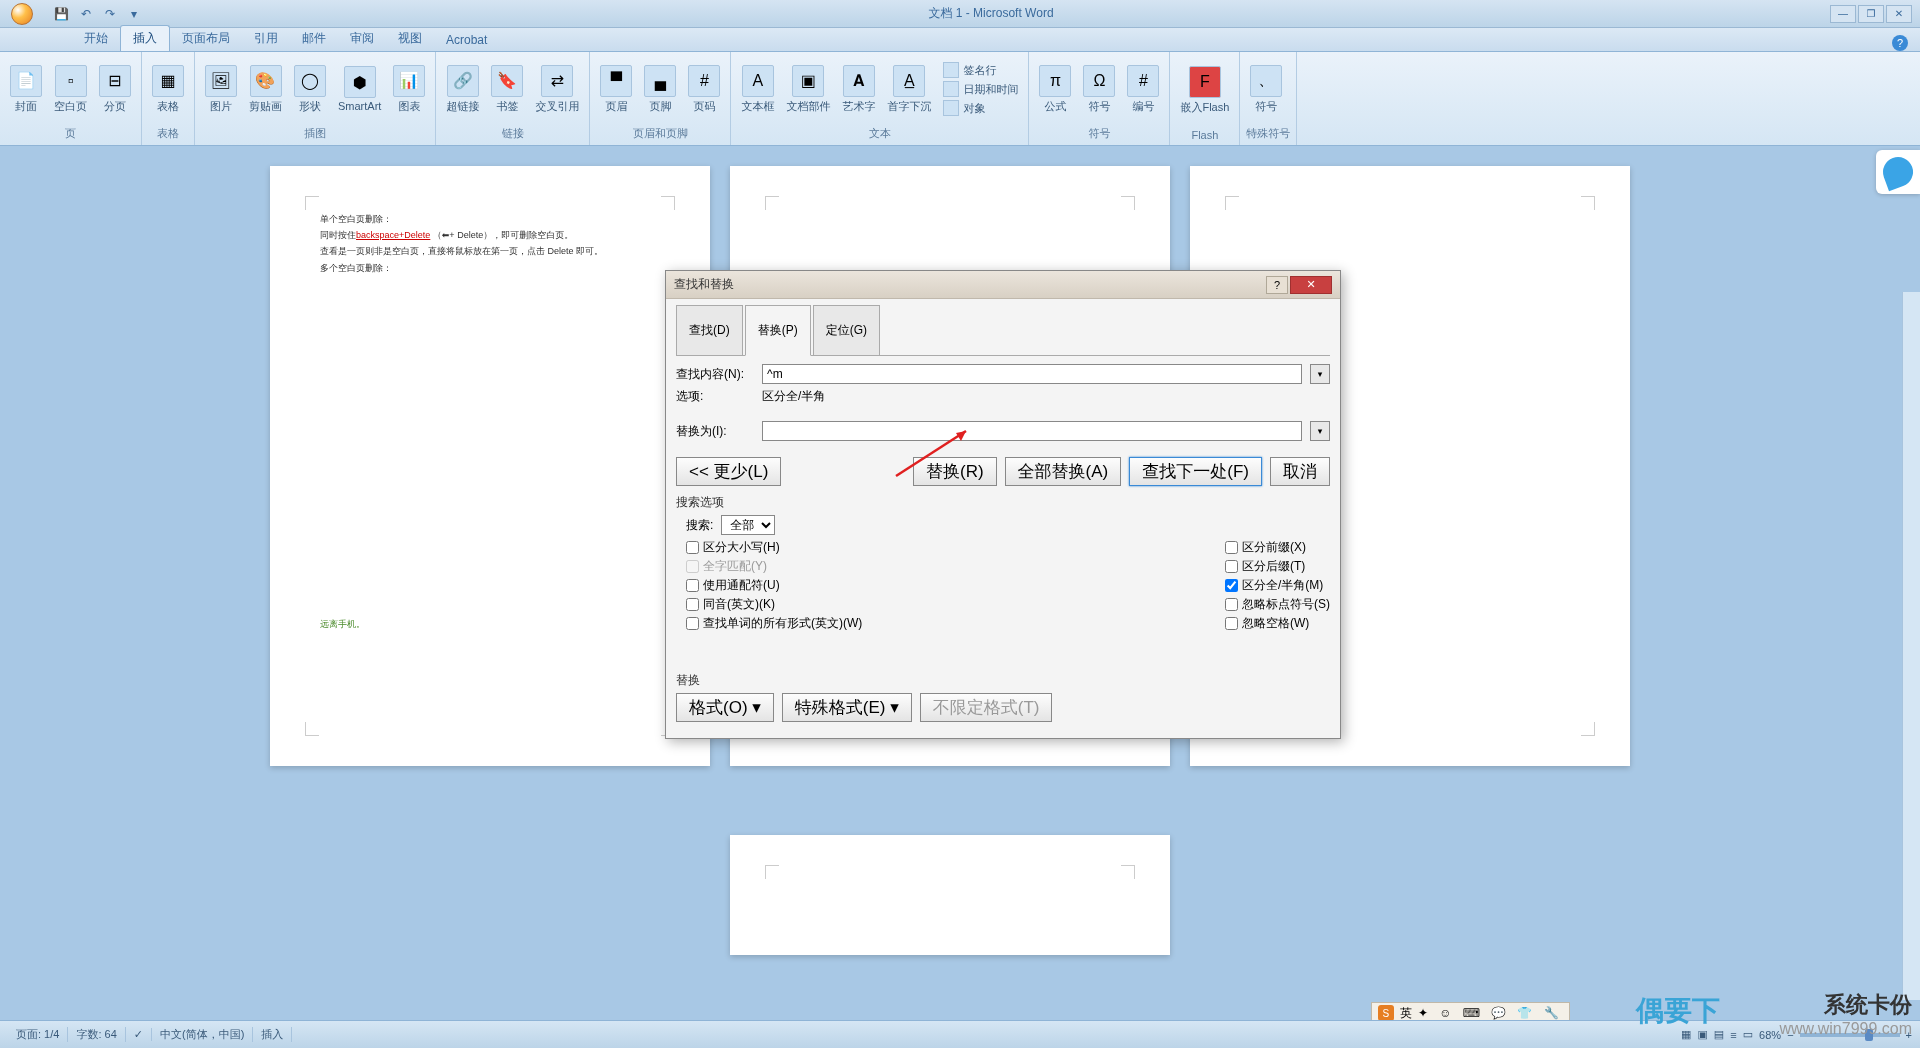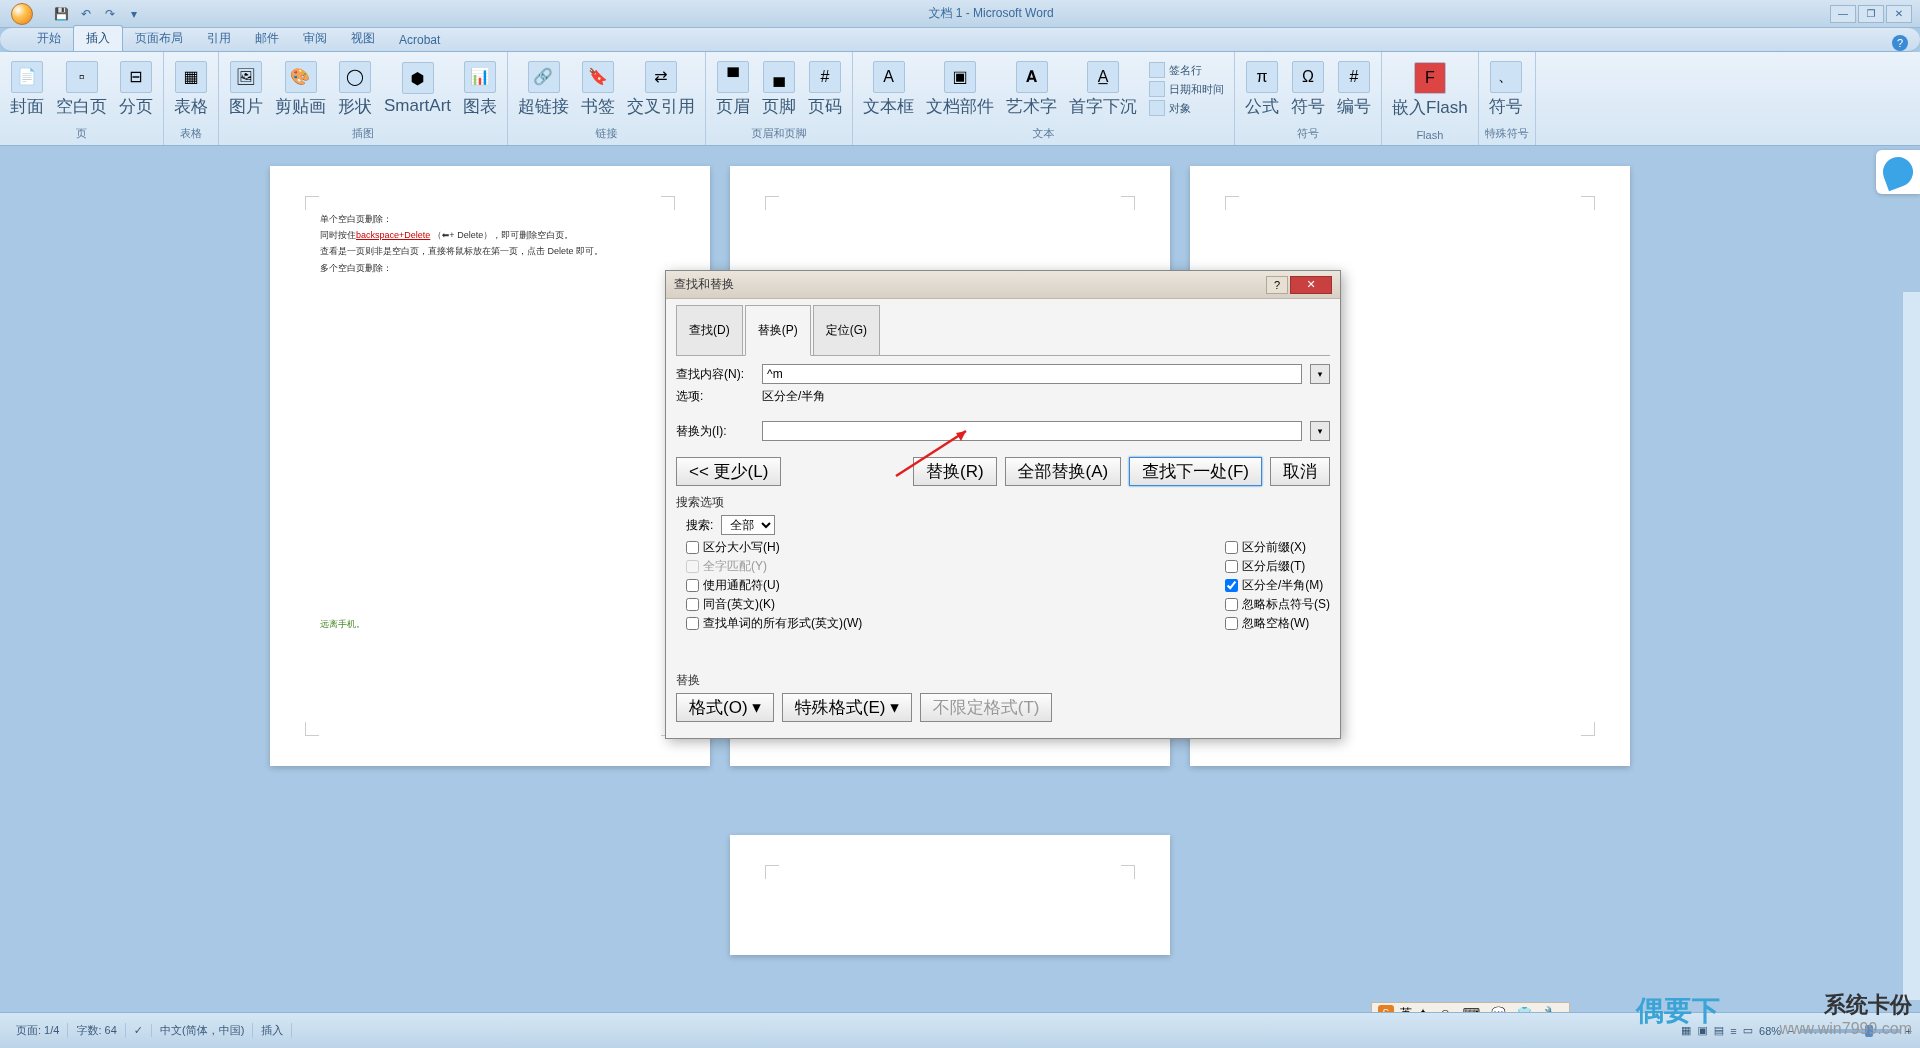--- a/index.html
+++ b/index.html
@@ -9,33 +9,33 @@
 .titlebar { height: 28px; background: linear-gradient(#d5e4f2, #bcd4e8); display: flex; align-items: center; border-bottom: 1px solid #9bb8d3; }
 .office-btn { width: 44px; height: 28px; display: flex; align-items: center; justify-content: center; }
 .office-orb { width: 22px; height: 22px; border-radius: 50%; background: radial-gradient(circle at 30% 30%, #fff, #ffc04a 40%, #e67e22); border: 1px solid #b87333; }
 .qat { display: flex; gap: 4px; padding: 0 8px; align-items: center; }
 .qat-btn { width: 20px; height: 20px; display: flex; align-items: center; justify-content: center; color: #3a6a9c; font-size: 12px; }
 .title-center { flex: 1; text-align: center; font-size: 12px; color: #3a6a9c; }
 .win-controls { display: flex; gap: 2px; padding-right: 8px; }
 .win-btn { width: 26px; height: 18px; background: #d5e4f2; border: 1px solid #9bb8d3; font-size: 10px; display: flex; align-items: center; justify-content: center; color: #3a6a9c; }
 
 
-.ribbon-tabs { height: 24px; background: linear-gradient(#dce9f5, #c9dcee); display: flex; align-items: flex-end; padding-left: 25px; border-bottom: 1px solid #8fb4d6; border-radius: 12px; }
+.ribbon-tabs { height: 24px; background: linear-gradient(#dce9f5, #c9dcee); display: flex; align-items: flex-end; padding-left: 72px; border-bottom: 1px solid #8fb4d6; }
 .tab { padding: 4px 12px; font-size: 12px; color: #3a6a9c; cursor: pointer; }
 .tab.active { background: #e8f1fa; border: 1px solid #8fb4d6; border-bottom: none; border-radius: 3px 3px 0 0; color: #1a4a7c; }
 .help-icon { margin-left: auto; margin-right: 12px; width: 16px; height: 16px; border-radius: 50%; background: #3a8ad6; color: #fff; font-size: 11px; display: flex; align-items: center; justify-content: center; }
 
 
 .ribbon { height: 94px; background: linear-gradient(#eaf2fa, #d5e6f4); display: flex; border-bottom: 1px solid #8fb4d6; }
 .group { display: flex; flex-direction: column; border-right: 1px solid #b3cce3; padding: 2px 6px; }
 .group-row { display: flex; gap: 4px; flex: 1; align-items: center; }
 .group-label { font-size: 11px; color: #5a7a9a; text-align: center; padding: 2px 0; }
 .rbtn { display: flex; flex-direction: column; align-items: center; gap: 2px; padding: 2px 4px; cursor: pointer; }
 .rbtn-icon { width: 32px; height: 32px; background: #cde2f4; border: 1px solid #a8c4de; border-radius: 2px; display: flex; align-items: center; justify-content: center; font-size: 16px; }
-.rbtn-label { font-size: 17px; color: #3a5a7a; white-space: nowrap; }
+.rbtn-label { font-size: 11px; color: #3a5a7a; white-space: nowrap; }
 .rbtn-small { display: flex; align-items: center; gap: 4px; padding: 1px 4px; font-size: 11px; color: #3a5a7a; text-align: center; }
 .rbtn-small-icon { width: 16px; height: 16px; background: #cde2f4; border: 1px solid #a8c4de; }
 
 
 .doc-area { position: absolute; top: 146px; left: 0; right: 0; bottom: 24px; background: #a8c8e5; overflow: hidden; }
 .pages-container { position: absolute; top: 0; left: 0; right: 20px; bottom: 0; display: flex; flex-wrap: wrap; gap: 20px; padding: 20px 50px; justify-content: center; }
 .page { width: 440px; height: 600px; background: #fff; box-shadow: 0 2px 6px rgba(0,0,0,0.2); position: relative; padding: 45px 50px; font-size: 9px; color: #333; }
 .page-corner { position: absolute; border: 1px solid #ccc; width: 14px; height: 14px; }
 .corner-tl { top: 30px; left: 35px; border-right: none; border-bottom: none; }
 .corner-tr { top: 30px; right: 35px; border-left: none; border-bottom: none; }
@@ -65,21 +65,21 @@
 .dlg-section-label { font-size: 12px; color: #333; margin-bottom: 4px; }
 .dlg-checks { display: flex; gap: 40px; }
 .dlg-checks-col { display: flex; flex-direction: column; gap: 2px; }
 .dlg-check { display: flex; align-items: center; gap: 4px; }
 .dlg-check input { width: 13px; height: 13px; }
 .dlg-check.disabled { color: #999; }
 .dlg-select { height: 20px; border: 1px solid #888; background: #fff; padding: 0 4px; font-size: 12px; }
 .red-arrow { position: absolute; top: 150px; left: 225px; width: 90px; height: 60px; pointer-events: none; }
 
 
-.statusbar { position: absolute; bottom: 0; left: 0; right: 0; height: 36px; background: linear-gradient(#d5e6f4, #bcd4e8); display: flex; align-items: center; padding: 0 8px; font-size: 11px; color: #3a5a7a; border-top: 1px solid #8fb4d6; }
+.statusbar { position: absolute; bottom: 0; left: 0; right: 0; height: 28px; background: linear-gradient(#d5e6f4, #bcd4e8); display: flex; align-items: center; padding: 0 8px; font-size: 11px; color: #3a5a7a; border-top: 1px solid #8fb4d6; }
 .status-item { padding: 0 8px; border-right: 1px solid #a8c4de; }
 .status-right { margin-left: auto; display: flex; align-items: center; gap: 6px; }
 .zoom-slider { width: 100px; height: 4px; background: #8fb4d6; position: relative; }
 .zoom-thumb { position: absolute; top: -4px; left: 65%; width: 8px; height: 12px; background: #5a8ac4; border-radius: 2px; }
 .sogou-bar { position: absolute; bottom: 24px; right: 350px; height: 22px; background: #f4f0e8; border: 1px solid #c0b8a8; display: flex; align-items: center; padding: 0 6px; gap: 6px; font-size: 12px; }
 .sogou-icon { width: 16px; height: 16px; background: #e67e22; border-radius: 3px; display: flex; align-items: center; justify-content: center; color: #fff; font-size: 10px; }
 
 
 .watermark-left { position: absolute; bottom: 18px; right: 200px; font-size: 28px; color: #3aa4d6; font-weight: bold; margin-left: 26px; }
 .watermark-right { position: absolute; bottom: 10px; right: 8px; text-align: right; }

